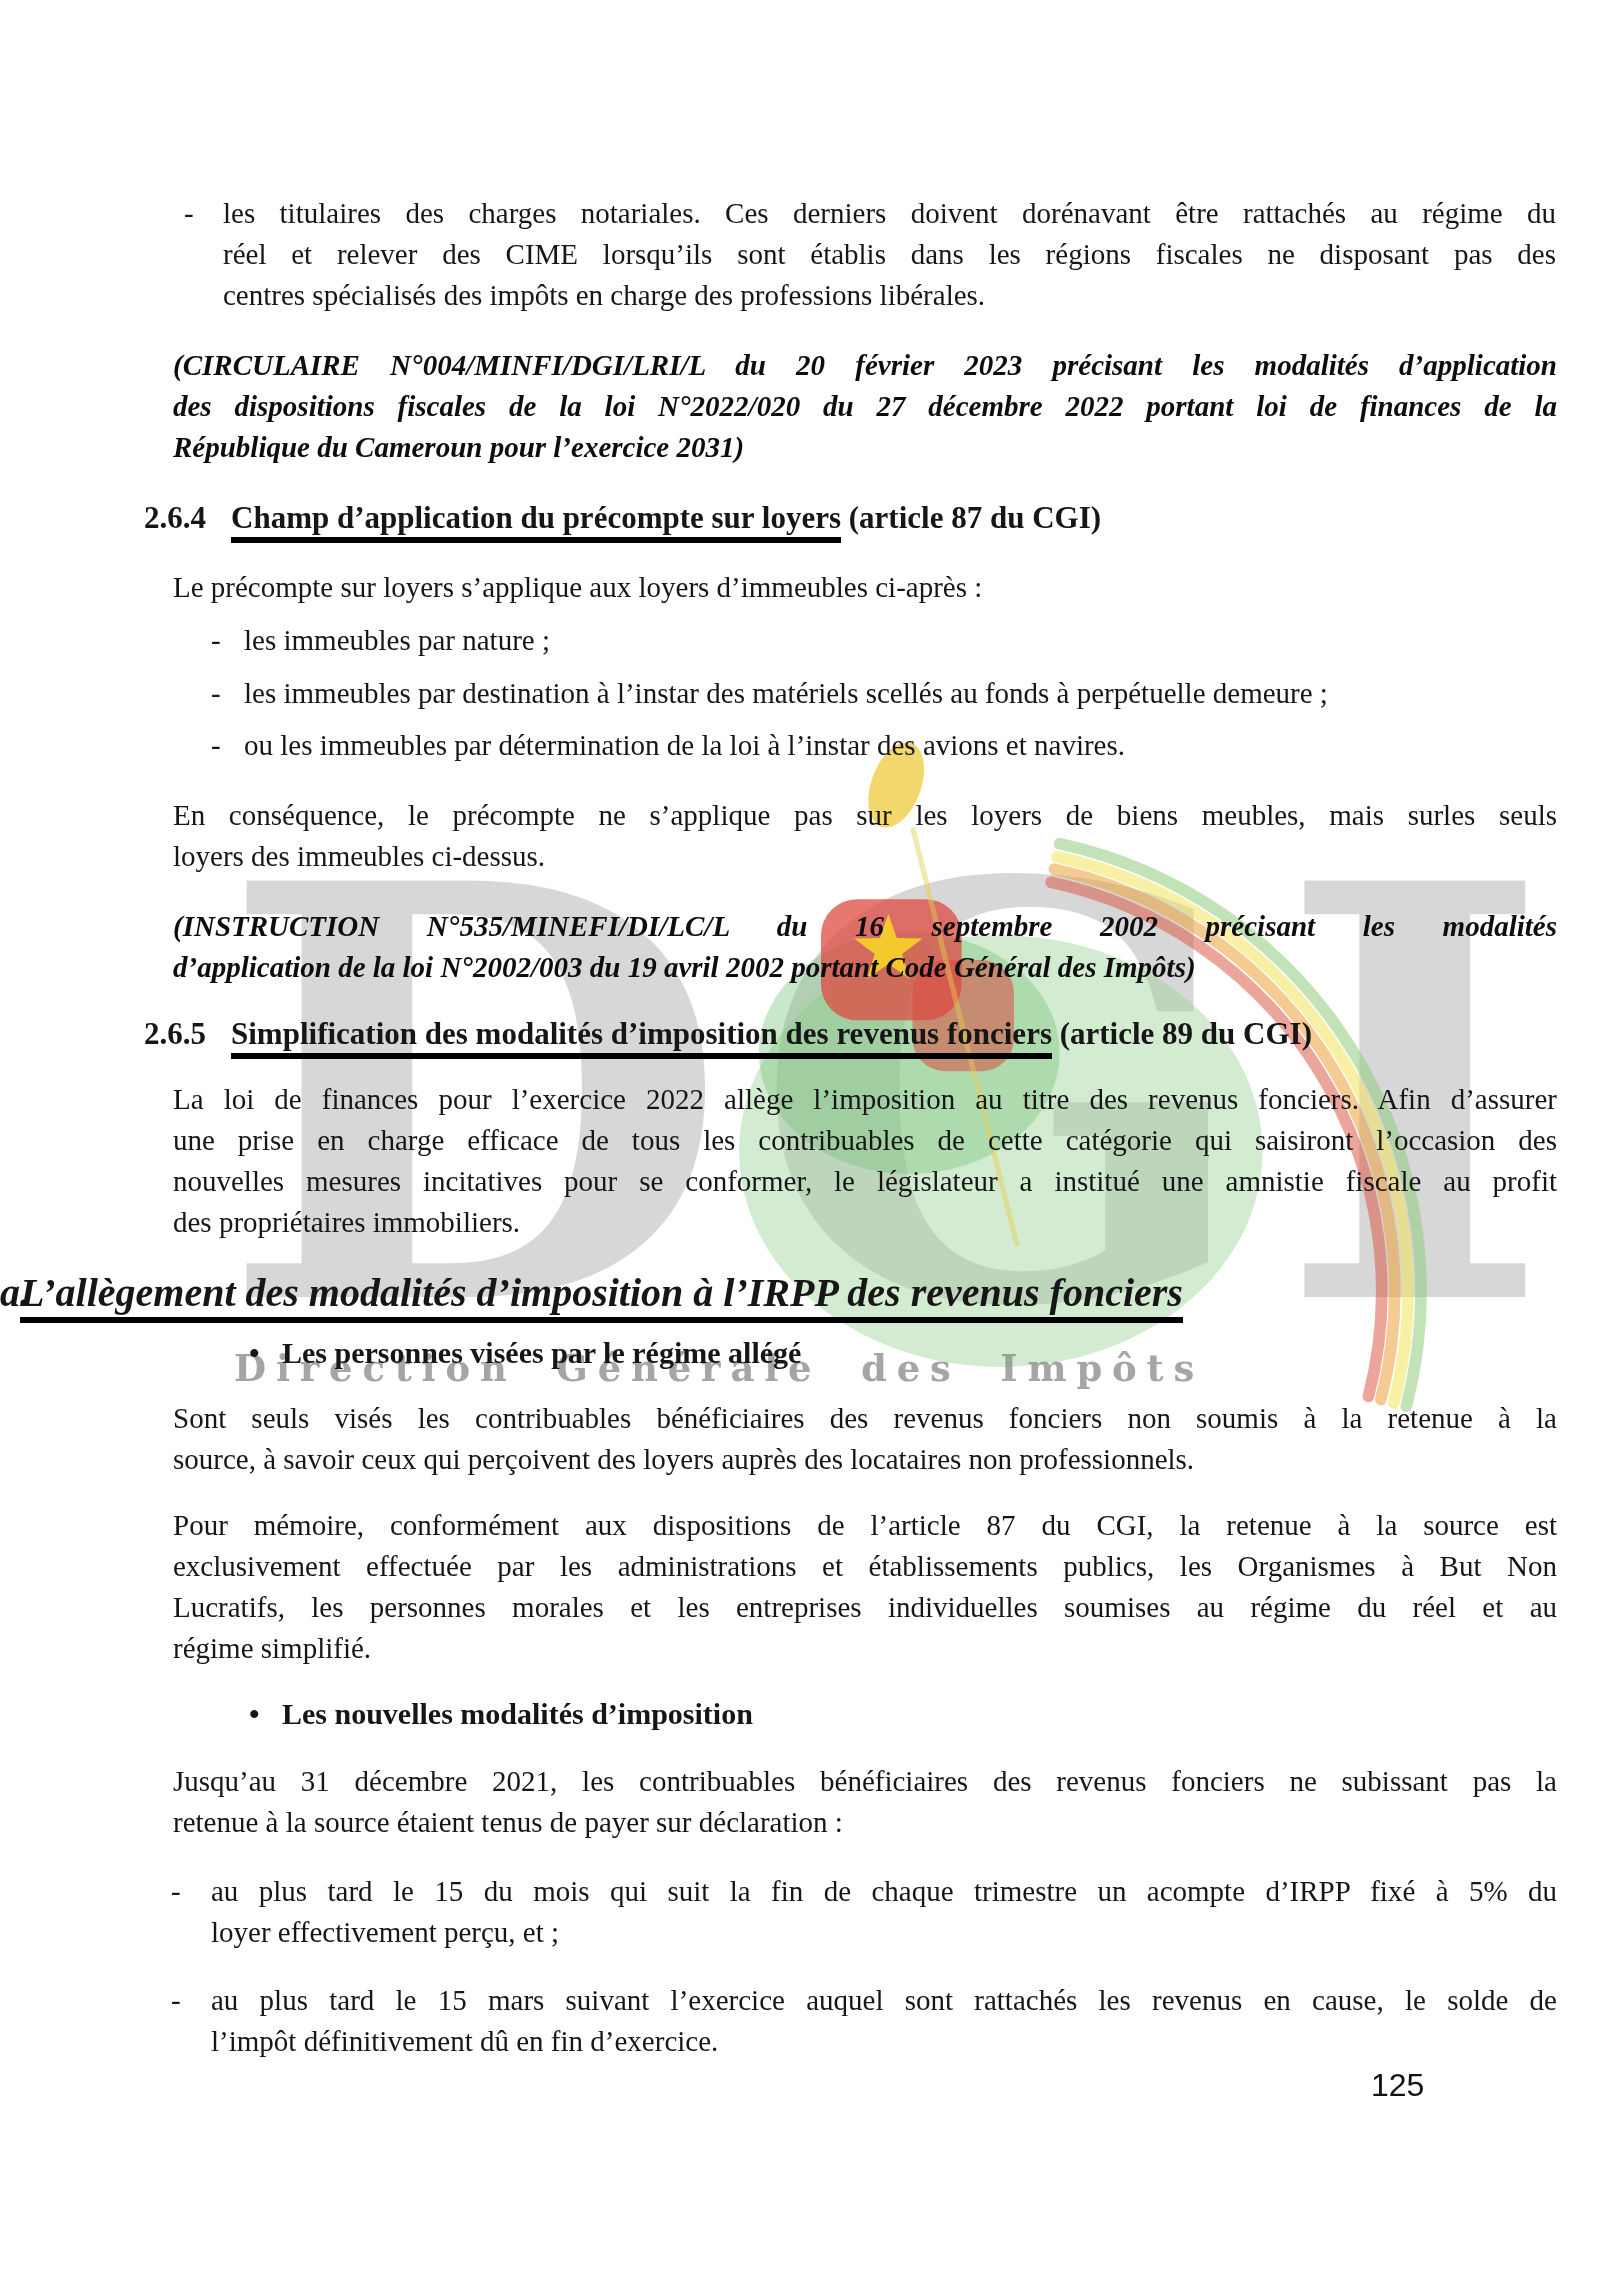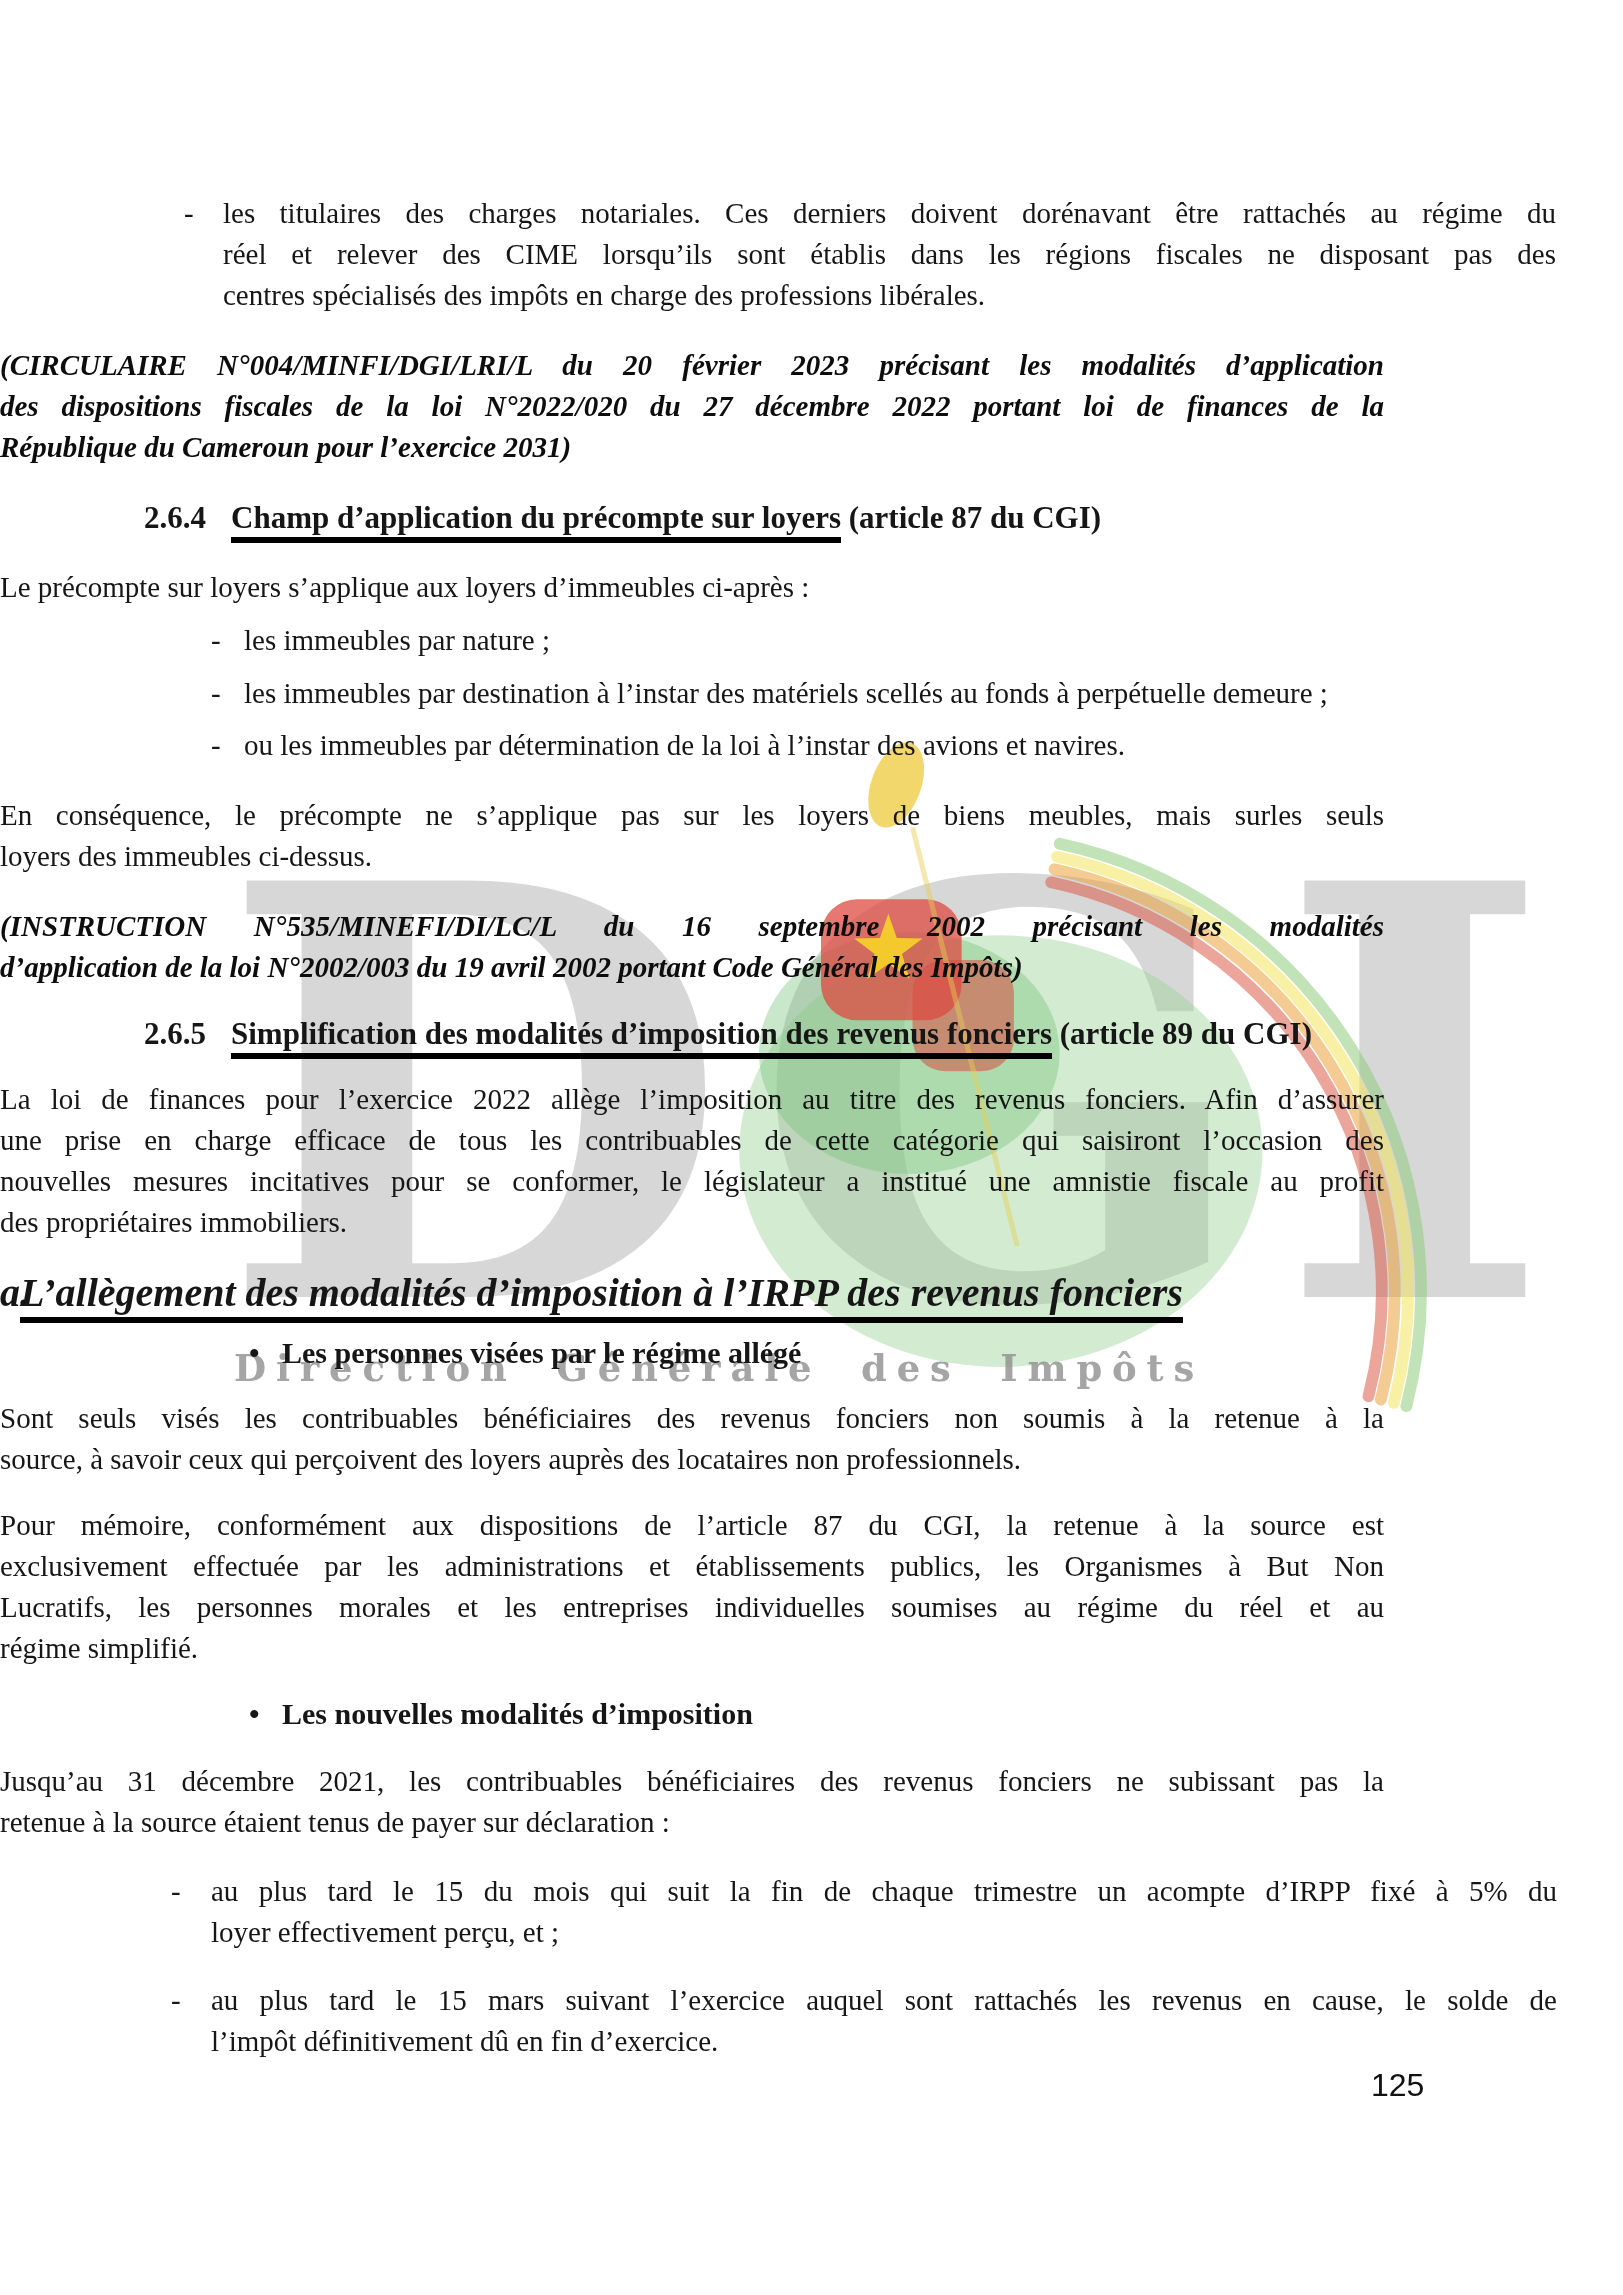--- a/index.html
+++ b/index.html
@@ -12,21 +12,21 @@
       color:#7e7e7e;opacity:.30;transform:scaleY(.97);transform-origin:top left;white-space:nowrap;}
   .wm-caption{position:absolute;left:234px;top:1345px;font-family:"DejaVu Serif",serif;
       font-weight:bold;font-size:37px;line-height:47px;letter-spacing:9.8px;word-spacing:17px;
       color:#8f8f8f;opacity:.8;white-space:nowrap;}
   .wm svg{position:absolute;left:0;top:0;}
   
   .content{position:relative;z-index:1;padding-top:193px;font-size:29px;line-height:41px;}
   .ln{height:41px;}
   .ln.j{text-align:justify;text-align-last:justify;}
   .blk{position:relative;}
-  .para{width:1384px;}
+  .para{margin-left:173px;width:1384px;}
   .bi{font-weight:bold;font-style:italic;color:#0d0d0d;}
   .li{position:relative;}
   .list-top{margin-left:184px;width:1372px;padding-left:39px;box-sizing:border-box;}
   .list-mid{margin-left:211px;width:1346px;padding-left:33px;box-sizing:border-box;}
   .list-bot{margin-left:171px;width:1386px;padding-left:40px;box-sizing:border-box;}
   .marker{position:absolute;left:0;top:0;}
   .hnum{margin-left:144px;font-weight:bold;font-size:31px;}
   .hnum .num{display:inline-block;width:87px;}
   .ha{font-weight:bold;font-size:40px;font-style:italic;}
   .ha .num{display:inline-block;width:20px;}

